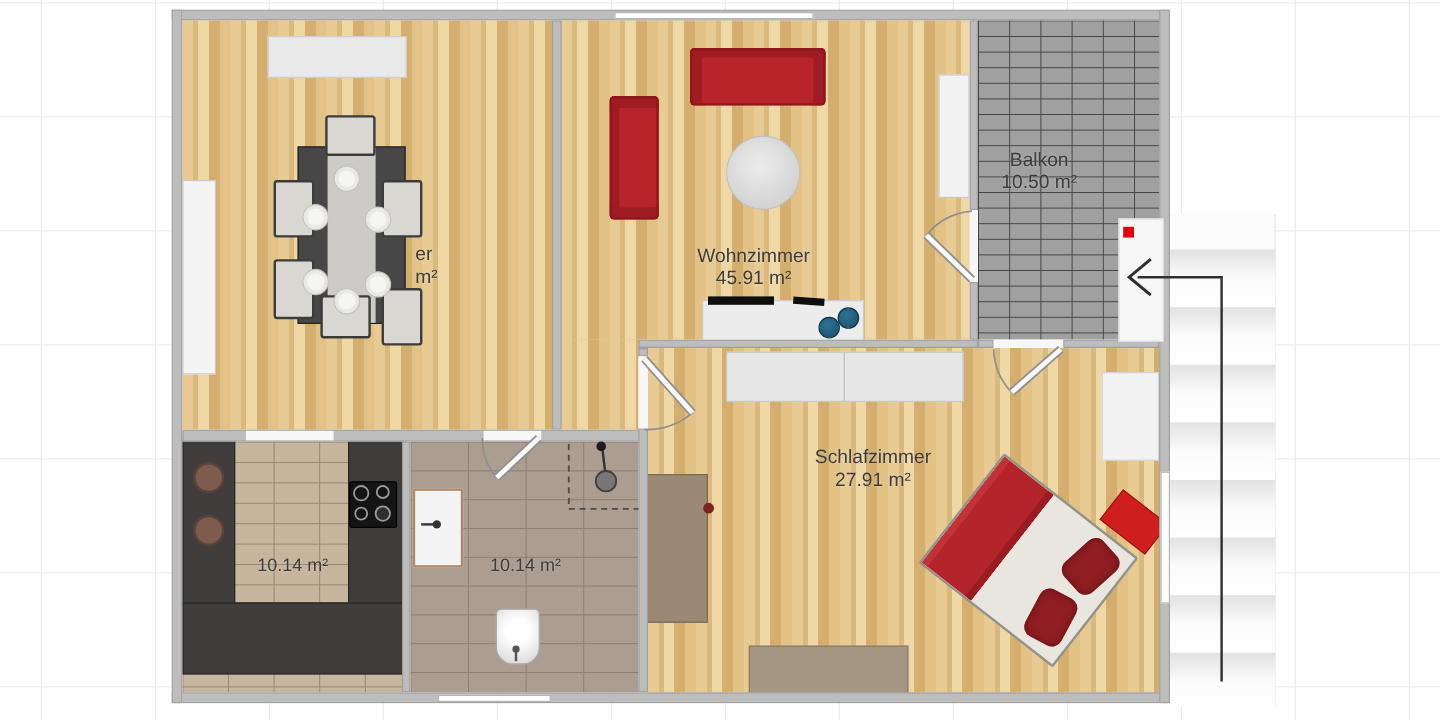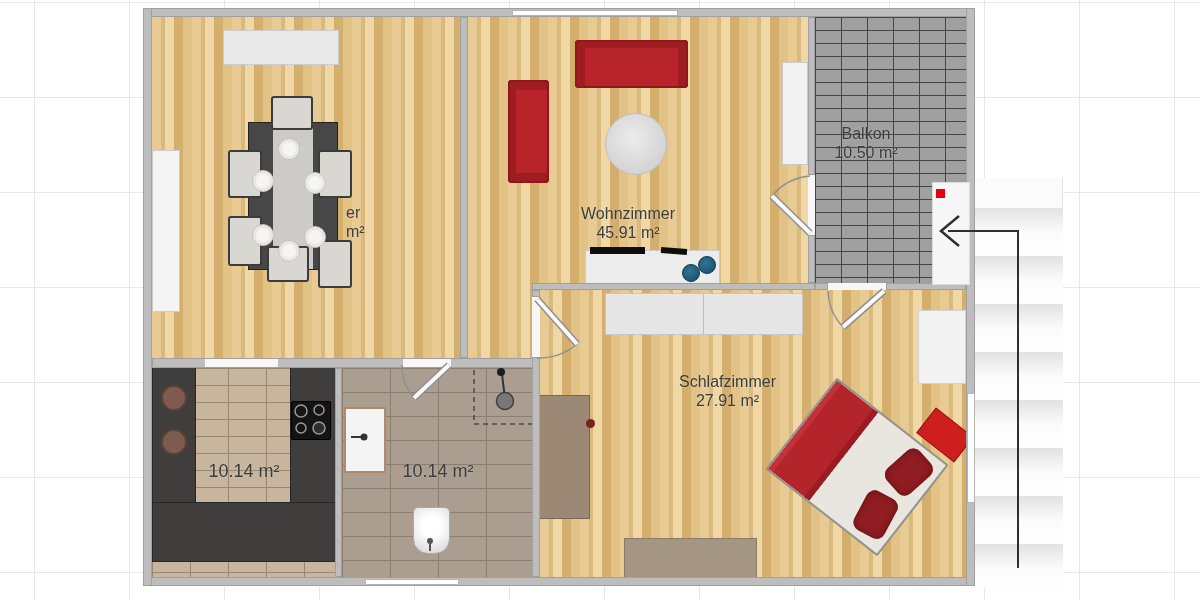--- a/index.html
+++ b/index.html
@@ -49,21 +49,21 @@
     background-size:100% 24px,48px 100%;
   }
   .wall{background:#bdbdbd;box-shadow:inset 0 0 0 1px #a0a0a0;z-index:3;}
   .gap{background:#f7f7f7;z-index:4;}
   .win{background:#ffffff;border:1px solid #b5b5b5;z-index:4;}
   .furn{z-index:2;}
   .lbl{
     z-index:5;color:#3c3c3c;text-align:center;font-size:16px;line-height:19px;
     text-shadow:0 0 2px rgba(255,255,255,.35);
   }
-  .lbl-sm{font-size:18px;}
+  .lbl-sm{font-size:15px;}
   .chair{background:#d9d7d1;border:2px solid #3c3c3c;border-radius:3px;}
   .plate{width:20px;height:20px;border-radius:50%;background:#f5f5f3;border:1px solid #c4c2bc;box-shadow:inset 0 0 0 3px #e9e8e4;}
   .white-furn{background:#ededed;border:1px solid #cccccc;}
   .counter{background:#3f3e3c;border:1px solid #262626;}
   .sinkc{border-radius:50%;background:#7d5c4e;border:2px solid #5a4238;}
   .step{position:absolute;left:0;width:100%;height:48px;background:linear-gradient(180deg,#e2e2e2 0%,#fbfbfb 50%,#ffffff 100%);}
   svg.overlay{position:absolute;left:0;top:0;z-index:6;pointer-events:none;}
 </style>
 </head>
 <body>

